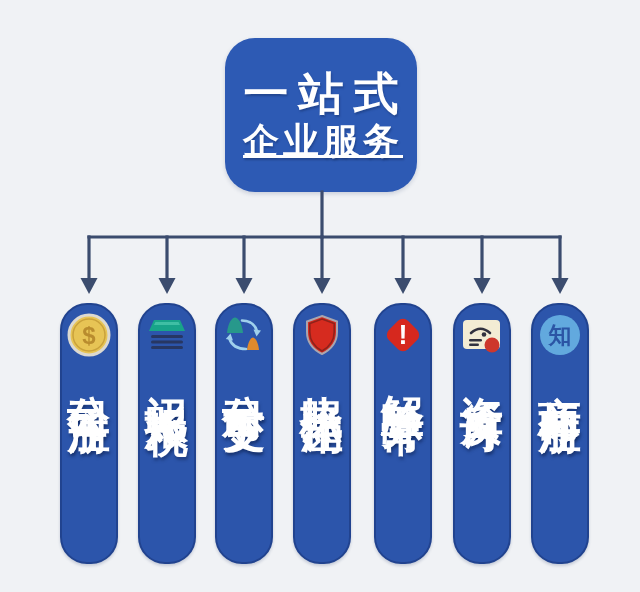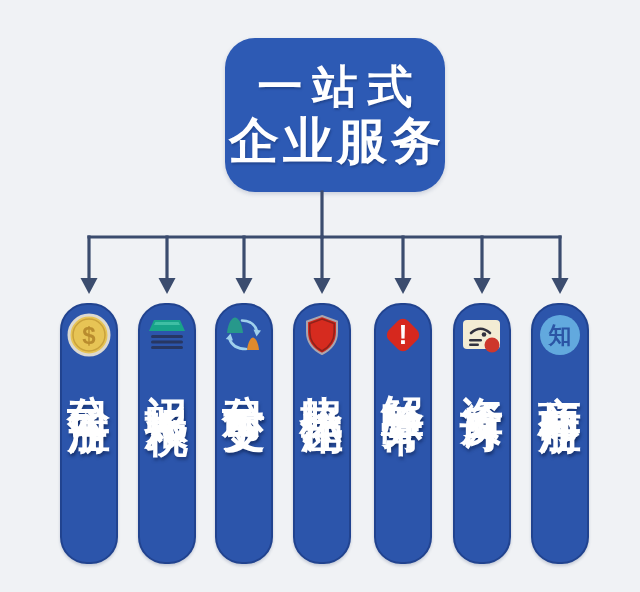--- a/index.html
+++ b/index.html
@@ -3,31 +3,31 @@
 <meta charset="utf-8">
 <style>
   html,body{margin:0;padding:0;background:#f0f2f5;}
   .stage{
     position:relative;width:640px;height:592px;overflow:hidden;
     background:#f0f2f5;
     font-family:"Liberation Sans",sans-serif;
   }
   
   .title-box{
-    position:absolute;left:225px;top:38px;width:220px;height:154px;
+    position:absolute;left:225px;top:38px;width:192px;height:154px;
     background:#2d5ab4;border-radius:30px;
     display:flex;flex-direction:column;align-items:center;justify-content:center;gap:7px;
     box-shadow:0 2px 4px rgba(30,50,100,.18);
   }
   .title-line{
     color:#ffffff;font-weight:bold;line-height:1;white-space:nowrap;
     text-shadow:1px 2px 2px rgba(15,35,80,.35);
   }
   .title-line.l1{font-size:45px;letter-spacing:10px;padding-left:10px;}
-  .title-line.l2{font-size:50px;letter-spacing:4px;padding-left:4px;}
+  .title-line.l2{font-size:36px;letter-spacing:4px;padding-left:4px;text-decoration:underline;}
   
   .connectors{position:absolute;left:0;top:0;}
   
   .pill{
     position:absolute;top:303px;width:58px;height:261px;box-sizing:border-box;
     background:#2c55ab;border:2px solid #21438f;border-radius:27px;
     display:flex;flex-direction:column;align-items:center;
     box-shadow:0 2px 3px rgba(30,50,100,.20);
   }
   .pill-icon{

